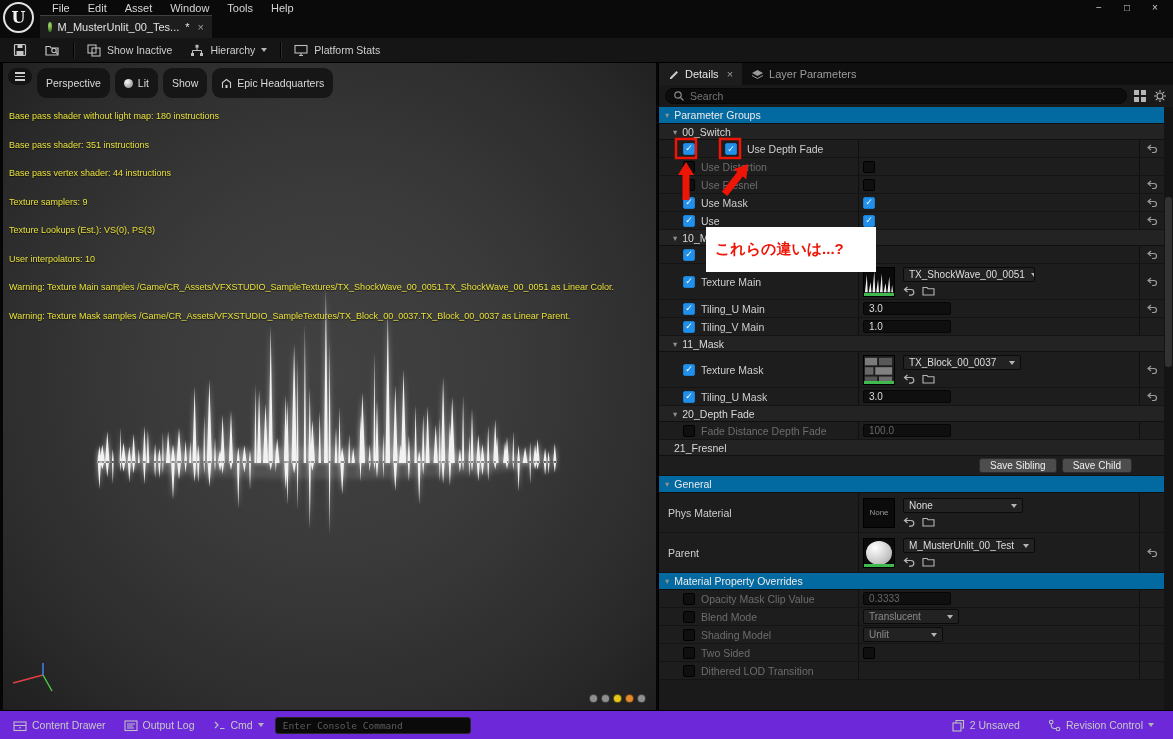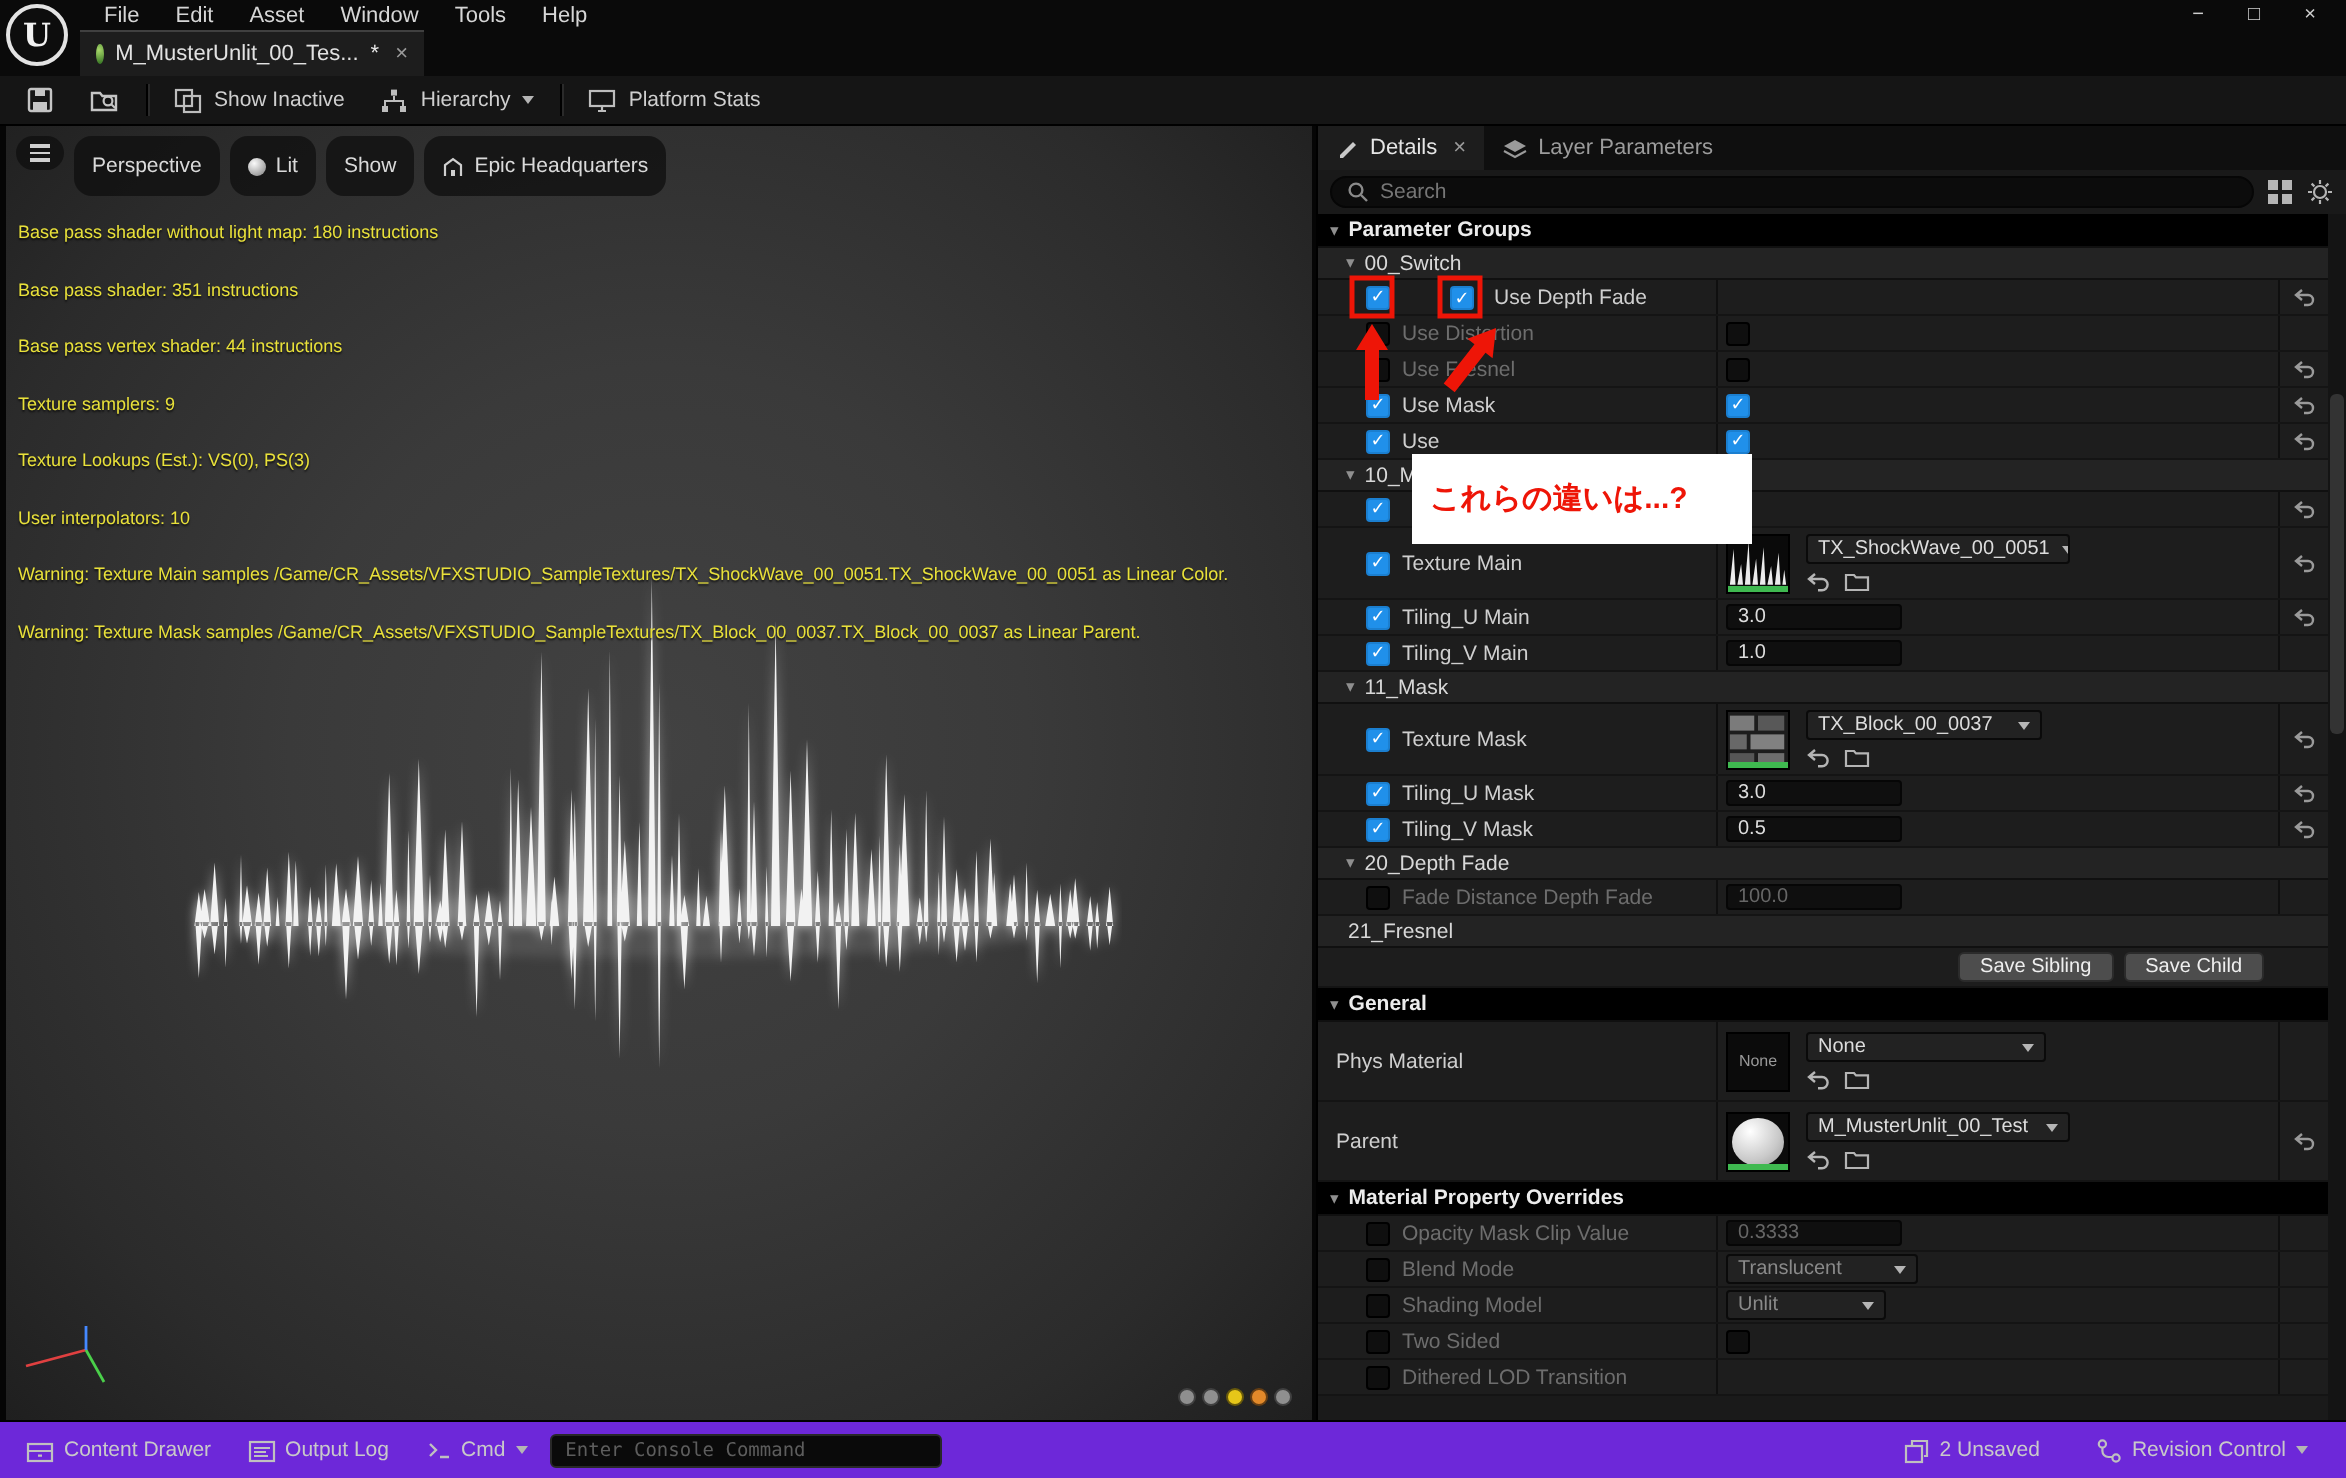--- a/index.html
+++ b/index.html
@@ -46,21 +46,21 @@
 
   
   .details{position:absolute;left:658px;top:63px;width:515px;height:647px;background:#1a1a1a;border-left:1px solid #000;overflow:hidden}
   .dtabs{height:22px;background:#0f0f0f;display:flex;align-items:stretch}
   .dtab{display:flex;align-items:center;gap:5px;padding:0 9px;font-size:11px;color:#9c9c9c}
   .dtab.active{background:#1d1d1d;color:#e6e6e6}
   .dtab .dclose{color:#9a9a9a;margin-left:3px}
   .searchrow{height:22px;background:#191919;display:flex;align-items:center;gap:6px;padding:0 6px}
   .searchbox{flex:1;height:16px;background:#0c0c0c;border:1px solid #060606;border-radius:8px;display:flex;align-items:center;gap:5px;padding:0 7px;color:#767676;font-size:10.5px}
   .dcontent{width:506px}
-  .shead{height:17px;background:#000000;border-bottom:1px solid #101010;display:flex;align-items:center;gap:5px;padding-left:6px;font-size:10.5px;font-weight:bold;color:#ececec}
+  .shead{height:17px;background:#0369a1;border-bottom:1px solid #101010;display:flex;align-items:center;gap:5px;padding-left:6px;font-size:10.5px;font-weight:normal;color:#ececec}
   .ghead{height:16px;background:#232323;border-bottom:1px solid #101010;display:flex;align-items:center;gap:5px;padding-left:14px;font-size:10.5px;color:#d8d8d8}
   .tri{color:#8f8f8f;font-size:8.5px}
   .tri.d::after{content:"▾"}
   .tri.r::after{content:"▸"}
   .drow{display:flex;align-items:stretch;height:18px;background:#1d1d1d;border-bottom:1px solid #141414;position:relative}
   .drow.h36{height:36px}
   .drow.h40{height:40px}
   .name{flex:0 0 200px;display:flex;align-items:center;gap:6px;padding-left:24px;border-right:1px solid #0f0f0f}
   .name.noin{padding-left:9px}
   .val{flex:1;display:flex;align-items:center;gap:8px;padding-left:4px}
@@ -496,36 +496,20 @@
               <span>3.0</span>
             </div>
           </div>
         <div class="rst">
             <svg width="11" height="10" viewBox="0 0 11 10">
               <path d="M4 1 1 3.5 4 6M1 3.5h6a2.5 2.5 0 0 1 0 5H5" stroke="#9a9a9a" fill="none" stroke-width="1.2"></path>
             </svg>
           </div>
       </div>
 
-      <div class="drow">
-        <div class="name">
-            <span class="cb on"></span>
-            <span class="lab">Tiling_V Mask</span>
-          </div>
-        <div class="val">
-            <div class="nin">
-              <span>0.5</span>
-            </div>
-          </div>
-        <div class="rst">
-            <svg width="11" height="10" viewBox="0 0 11 10">
-              <path d="M4 1 1 3.5 4 6M1 3.5h6a2.5 2.5 0 0 1 0 5H5" stroke="#9a9a9a" fill="none" stroke-width="1.2"></path>
-            </svg>
-          </div>
-      </div>
 
       <div class="ghead">
           <span class="tri d"></span>
           <span>20_Depth Fade</span>
         </div>
 
       <div class="drow">
         <div class="name">
             <span class="cb"></span>
             <span class="lab dim">Fade Distance Depth Fade</span>

